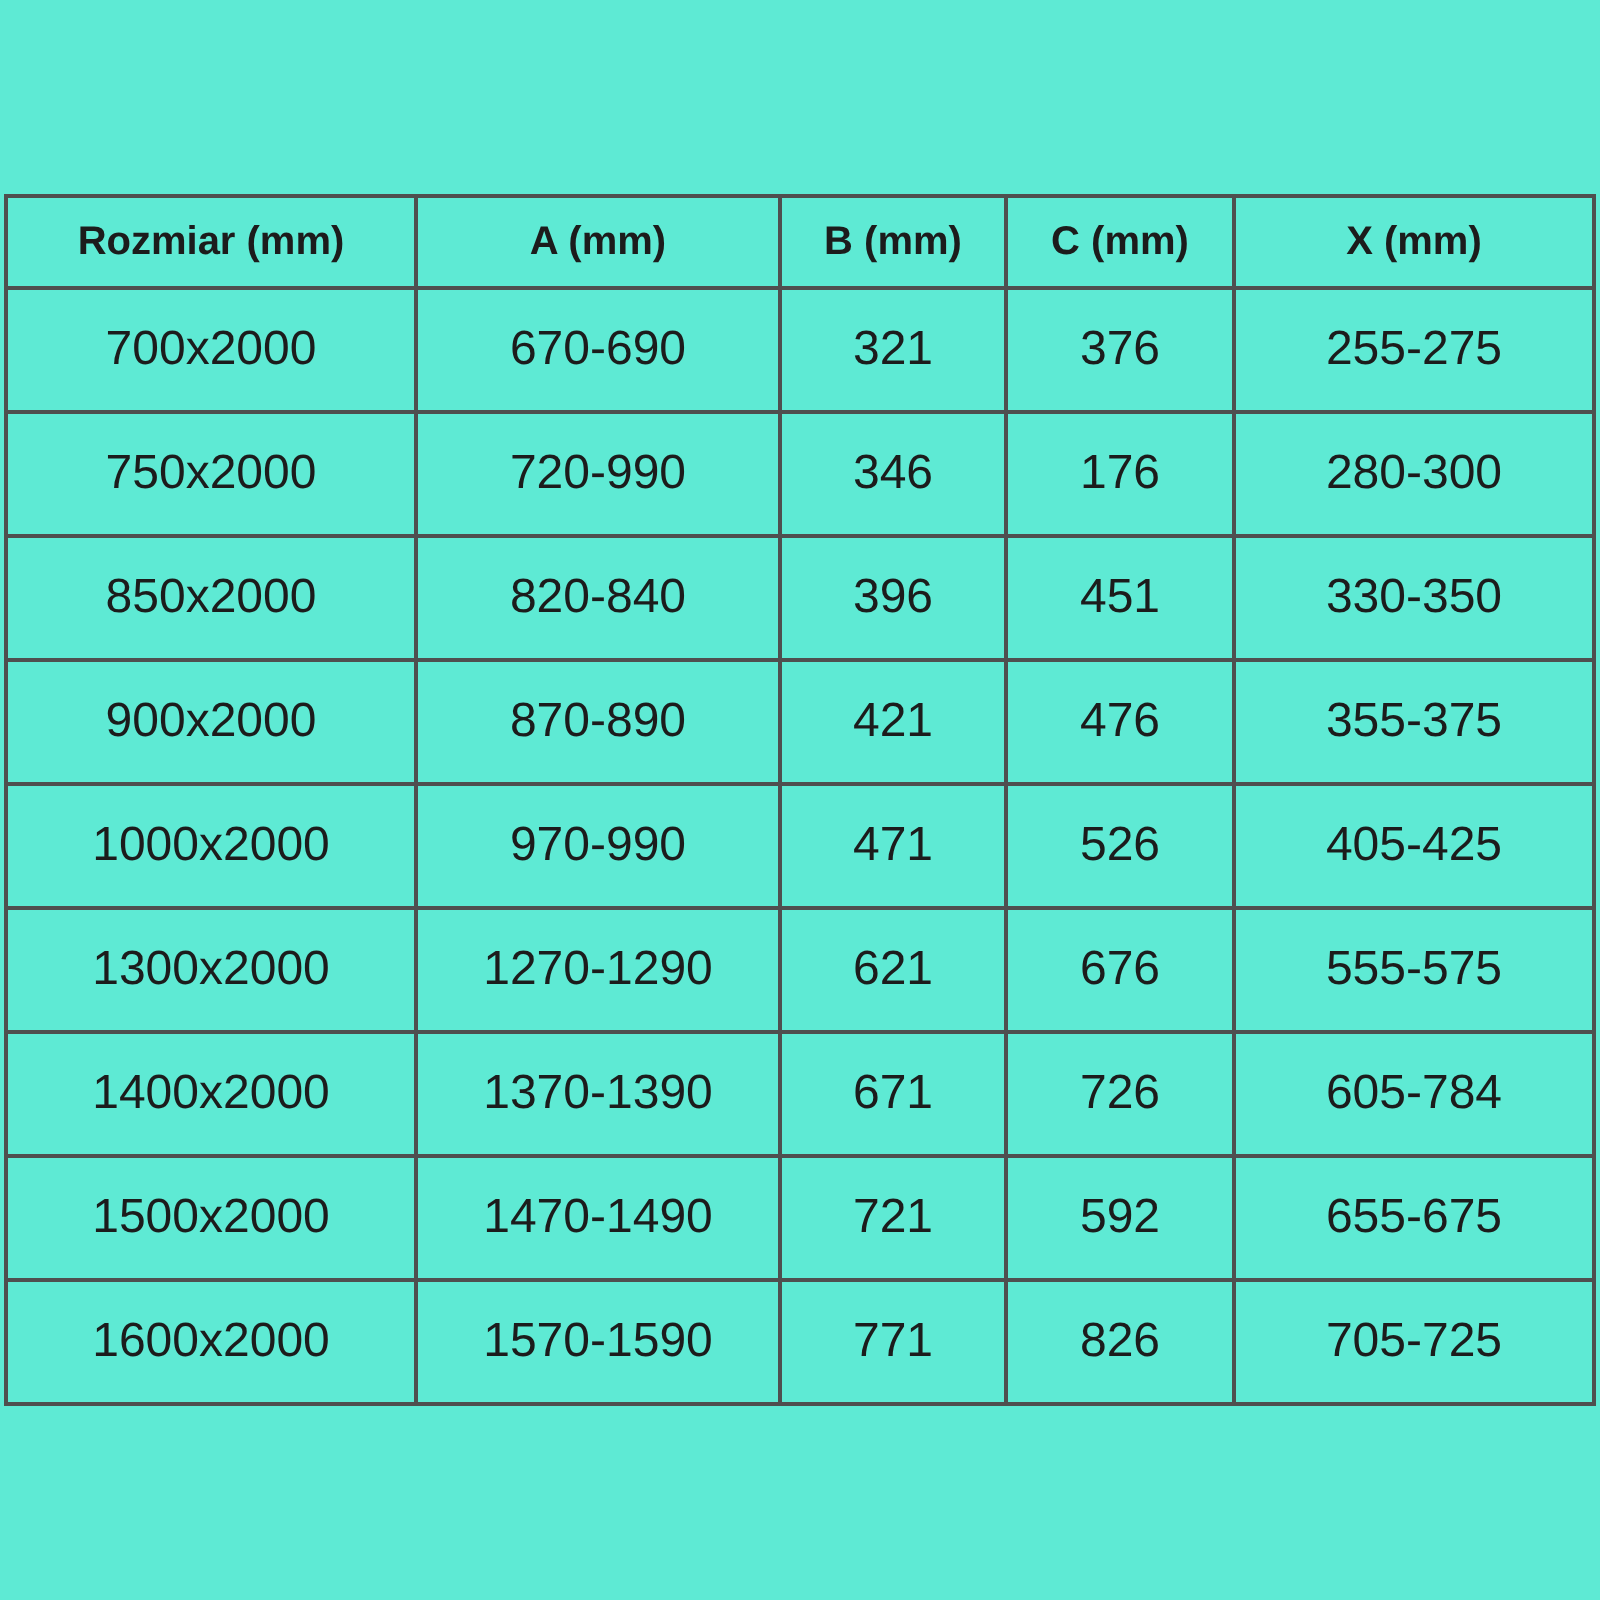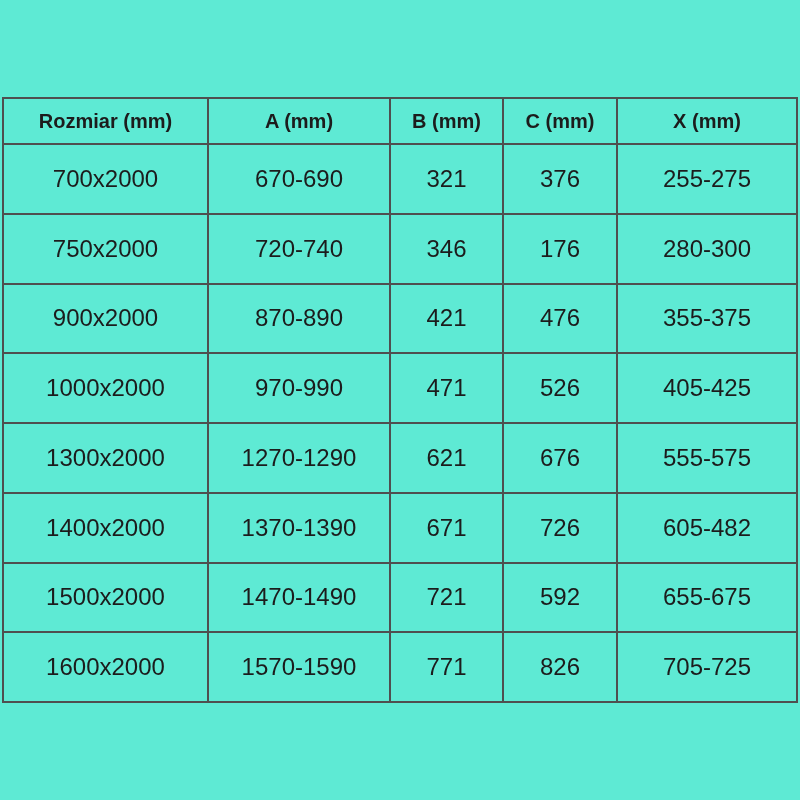--- a/index.html
+++ b/index.html
@@ -77,24 +77,31 @@
     <tbody>
       <tr>
         <td>700x2000</td>
         <td>670-690</td>
         <td>321</td>
         <td>376</td>
         <td>255-275</td>
       </tr>
       <tr>
         <td>750x2000</td>
-        <td>720-740</td>
+        <td>720-990</td>
         <td>346</td>
         <td>176</td>
         <td>280-300</td>
+      </tr>
+      <tr>
+        <td>850x2000</td>
+        <td>820-840</td>
+        <td>396</td>
+        <td>451</td>
+        <td>330-350</td>
       </tr>
       <tr>
         <td>900x2000</td>
         <td>870-890</td>
         <td>421</td>
         <td>476</td>
         <td>355-375</td>
       </tr>
       <tr>
         <td>1000x2000</td>
@@ -108,21 +115,21 @@
         <td>1270-1290</td>
         <td>621</td>
         <td>676</td>
         <td>555-575</td>
       </tr>
       <tr>
         <td>1400x2000</td>
         <td>1370-1390</td>
         <td>671</td>
         <td>726</td>
-        <td>605-482</td>
+        <td>605-784</td>
       </tr>
       <tr>
         <td>1500x2000</td>
         <td>1470-1490</td>
         <td>721</td>
         <td>592</td>
         <td>655-675</td>
       </tr>
       <tr>
         <td>1600x2000</td>

